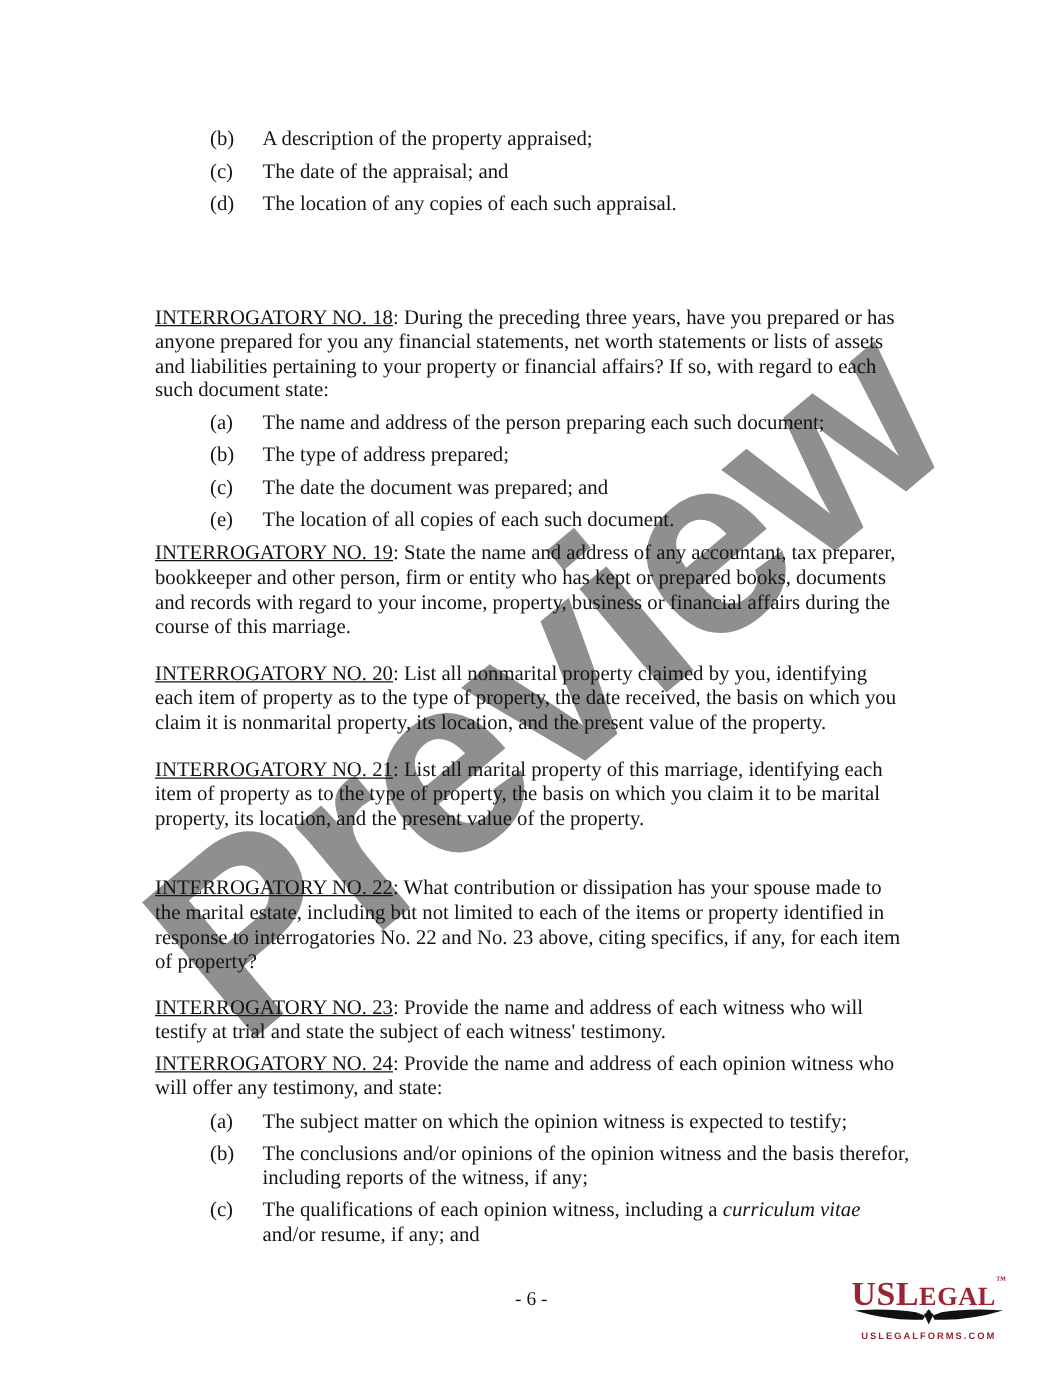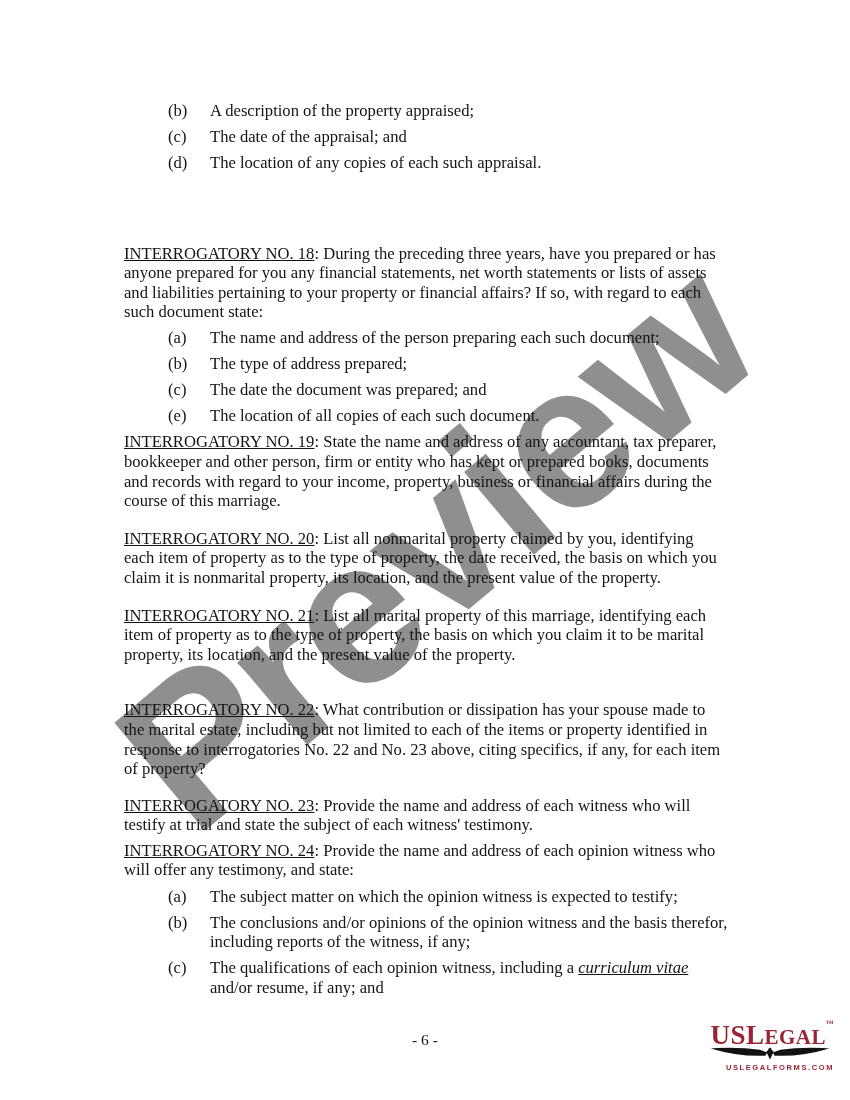--- a/index.html
+++ b/index.html
@@ -39,35 +39,35 @@
   .indent-list { padding-left:44px; }
   .section { margin:0;font-family:Liberation Serif, serif; }
   .int-label { text-decoration:underline; }
   .sublist { margin-top:6.5px; }
   .mt-intro { margin-top:71px; }
   .mt-tight { margin-top:0; }
   .mt-18 { margin-top:18px; }
   .mt-24 { margin-top:36px; }
   .mt-17 { margin-top:17px; }
   .mt-21 { margin-top:6px; }
-  .italic { font-style:italic;text-decoration:underline; }
+  .italic { font-style:italic; }
   
   .page-number {
     position:absolute;
     left:0; right:0;
     top:1031px;
     text-align:center;
     font-size:15.5px;
     z-index:2;
   }
   .logo {
     position:absolute;
-    right:16px; top:1020px;
+    right:32px; top:1020px;
     width:150px;
-    text-align:right;
+    text-align:center;
     z-index:2;
     line-height:1;
   }
   .logo .brand {
     color:#9a2433;
     font-family:"Liberation Serif", serif;
     font-weight:bold;
     white-space:nowrap;
   }
   .logo .brand .big   { font-size:27px; letter-spacing:0.5px; }

